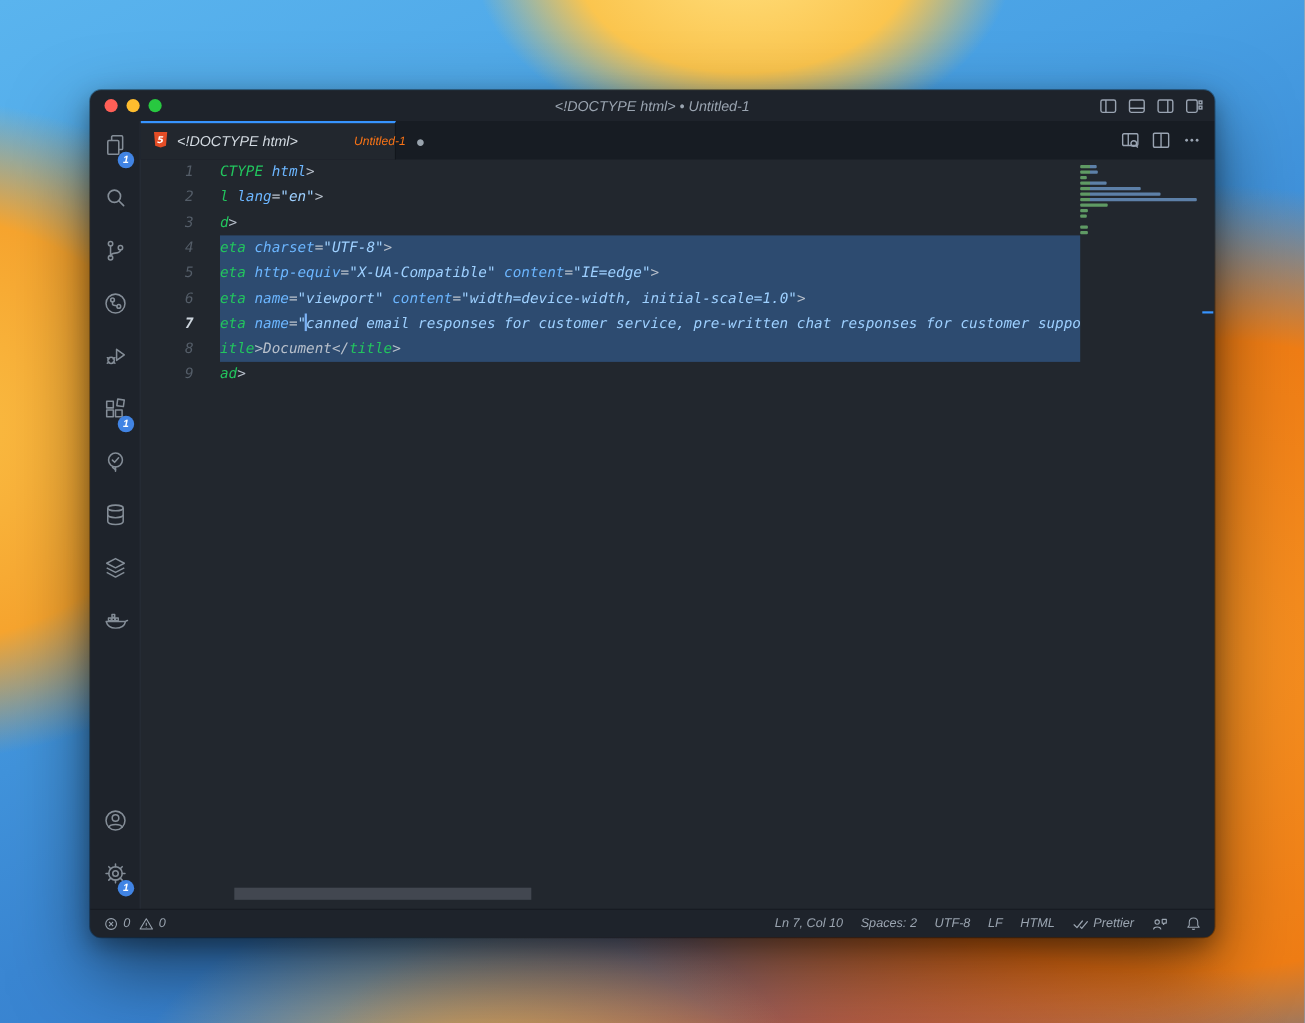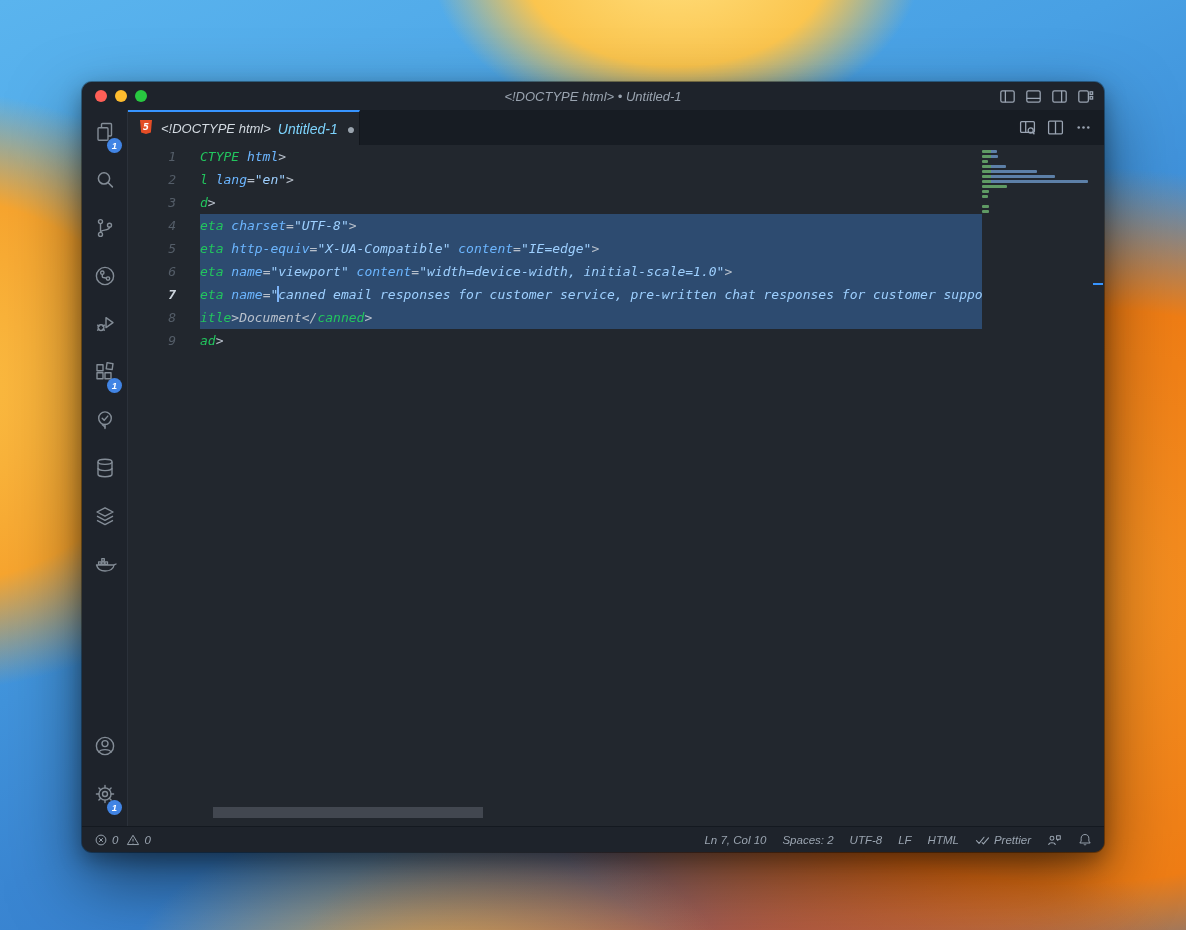--- a/index.html
+++ b/index.html
@@ -38,21 +38,21 @@
     display:flex;flex-direction:column;align-items:center;}
   .ab-item{width:45px;height:48px;display:flex;align-items:center;justify-content:center;position:relative;color:#848d97;cursor:pointer;}
   .ab-spacer{flex:1;}
   .badge{position:absolute;right:5px;bottom:5px;min-width:15px;height:15px;border-radius:8px;background:#4184e4;
     color:#fff;font-size:9.5px;font-weight:bold;display:flex;align-items:center;justify-content:center;}
   
   .editor-col{flex:1;min-width:0;display:flex;flex-direction:column;background:#22272e;}
   .tabs{height:35px;background:#171c23;display:flex;align-items:stretch;}
   .tab{width:232px;box-sizing:border-box;background:#22272e;border-top:2px solid #3794ff;border-right:1px solid #12161c;
     display:flex;align-items:center;gap:7px;padding:0 10px;font-size:13px;color:#d4dbe2;white-space:nowrap;}
-  .tab-secondary{color:#7dd3fc;font-size:14px;}
+  .tab-secondary{color:#f97316;font-size:11px;margin-left:44px;}
   .tab-dot{color:#99a3ad;font-size:14px;margin-left:2px;}
   .tab-actions{margin-left:auto;display:flex;align-items:center;gap:11px;padding-right:12px;color:#9aa4b2;}
   .editor{flex:1;position:relative;font-family:"DejaVu Sans Mono",monospace;font-size:13px;line-height:23px;overflow:hidden;}
   .selection{position:absolute;left:72px;top:69px;width:782px;height:115px;background:#2d4b70;}
   .code{position:absolute;top:0;left:0;right:122px;}
   .code-line{display:flex;height:23px;white-space:pre;position:relative;}
   .gutter{width:72px;flex:none;text-align:right;padding-right:24px;box-sizing:border-box;color:#545d68;}
   .ln-active{color:#cdd5dd;font-weight:bold;}
   .ltext{flex:1;overflow:hidden;}
   .tk-tag{color:#22c55e}.tk-attr{color:#6cb6ff}.tk-str{color:#9ed0ff}.tk-fg{color:#b8c0cb}
@@ -279,21 +279,21 @@
       <div class="editor">
         <div class="selection"></div>
         <div class="code">
             <div class="code-line"><span class="gutter">1</span><span class="ltext"><span class="tk-tag">CTYPE</span><span class="tk-attr"> html</span><span class="tk-fg">&gt;</span></span></div>
             <div class="code-line"><span class="gutter">2</span><span class="ltext"><span class="tk-tag">l</span><span class="tk-attr"> lang</span><span class="tk-fg">=</span><span class="tk-str">"en"</span><span class="tk-fg">&gt;</span></span></div>
             <div class="code-line"><span class="gutter">3</span><span class="ltext"><span class="tk-tag">d</span><span class="tk-fg">&gt;</span></span></div>
             <div class="code-line"><span class="gutter">4</span><span class="ltext"><span class="tk-tag">eta</span><span class="tk-attr"> charset</span><span class="tk-fg">=</span><span class="tk-str">"UTF-8"</span><span class="tk-fg">&gt;</span></span></div>
             <div class="code-line"><span class="gutter">5</span><span class="ltext"><span class="tk-tag">eta</span><span class="tk-attr"> http-equiv</span><span class="tk-fg">=</span><span class="tk-str">"X-UA-Compatible"</span><span class="tk-attr"> content</span><span class="tk-fg">=</span><span class="tk-str">"IE=edge"</span><span class="tk-fg">&gt;</span></span></div>
             <div class="code-line"><span class="gutter">6</span><span class="ltext"><span class="tk-tag">eta</span><span class="tk-attr"> name</span><span class="tk-fg">=</span><span class="tk-str">"viewport"</span><span class="tk-attr"> content</span><span class="tk-fg">=</span><span class="tk-str">"width=device-width, initial-scale=1.0"</span><span class="tk-fg">&gt;</span></span></div>
             <div class="code-line"><span class="gutter ln-active">7</span><span class="ltext"><span class="tk-tag">eta</span><span class="tk-attr"> name</span><span class="tk-fg">=</span><span class="tk-str">"</span><span class="cursor"></span><span class="tk-str">canned email responses for customer service, pre-written chat responses for customer suppo</span></span></div>
-            <div class="code-line"><span class="gutter">8</span><span class="ltext"><span class="tk-tag">itle</span><span class="tk-fg">&gt;Document&lt;/</span><span class="tk-tag">canned</span><span class="tk-fg">&gt;</span></span></div>
+            <div class="code-line"><span class="gutter">8</span><span class="ltext"><span class="tk-tag">itle</span><span class="tk-fg">&gt;Document&lt;/</span><span class="tk-tag">title</span><span class="tk-fg">&gt;</span></span></div>
             <div class="code-line"><span class="gutter">9</span><span class="ltext"><span class="tk-tag">ad</span><span class="tk-fg">&gt;</span></span></div>
           </div>
         <div class="minimap">
           <div>
               <div class="mm-bar mm-m" style="width: 15px;"></div>
               <div class="mm-bar mm-m" style="width: 16px;"></div>
               <div class="mm-bar mm-g" style="width: 6px;"></div>
               <div class="mm-bar mm-m" style="width: 24px;"></div>
               <div class="mm-bar mm-m" style="width: 55px;"></div>
               <div class="mm-bar mm-m" style="width: 73px;"></div>

